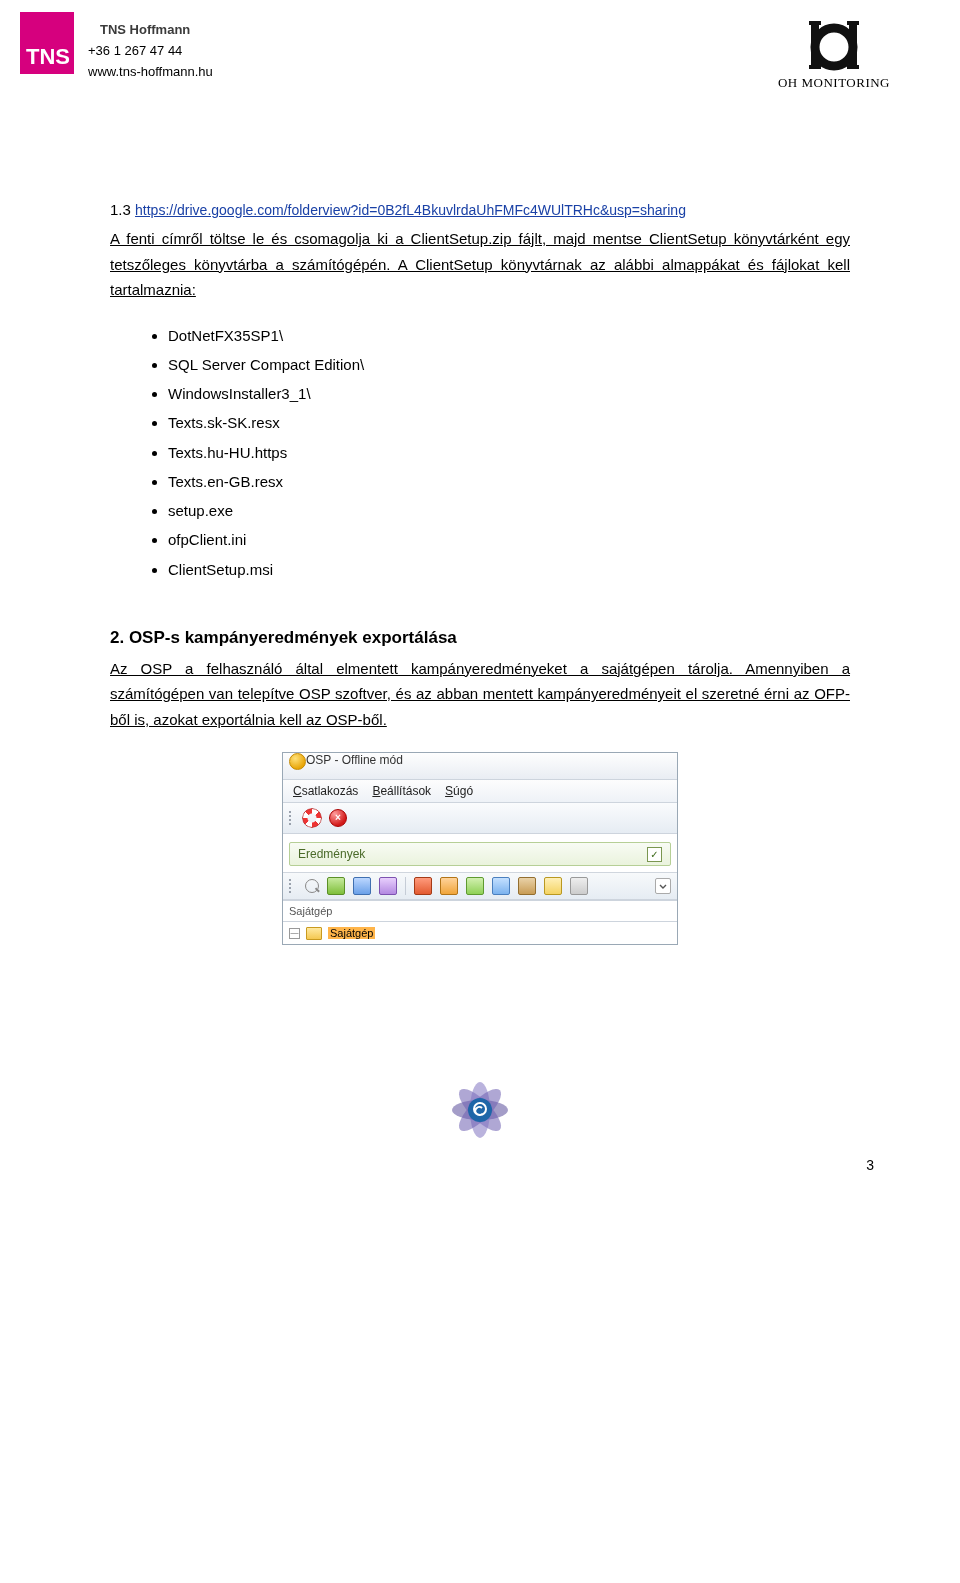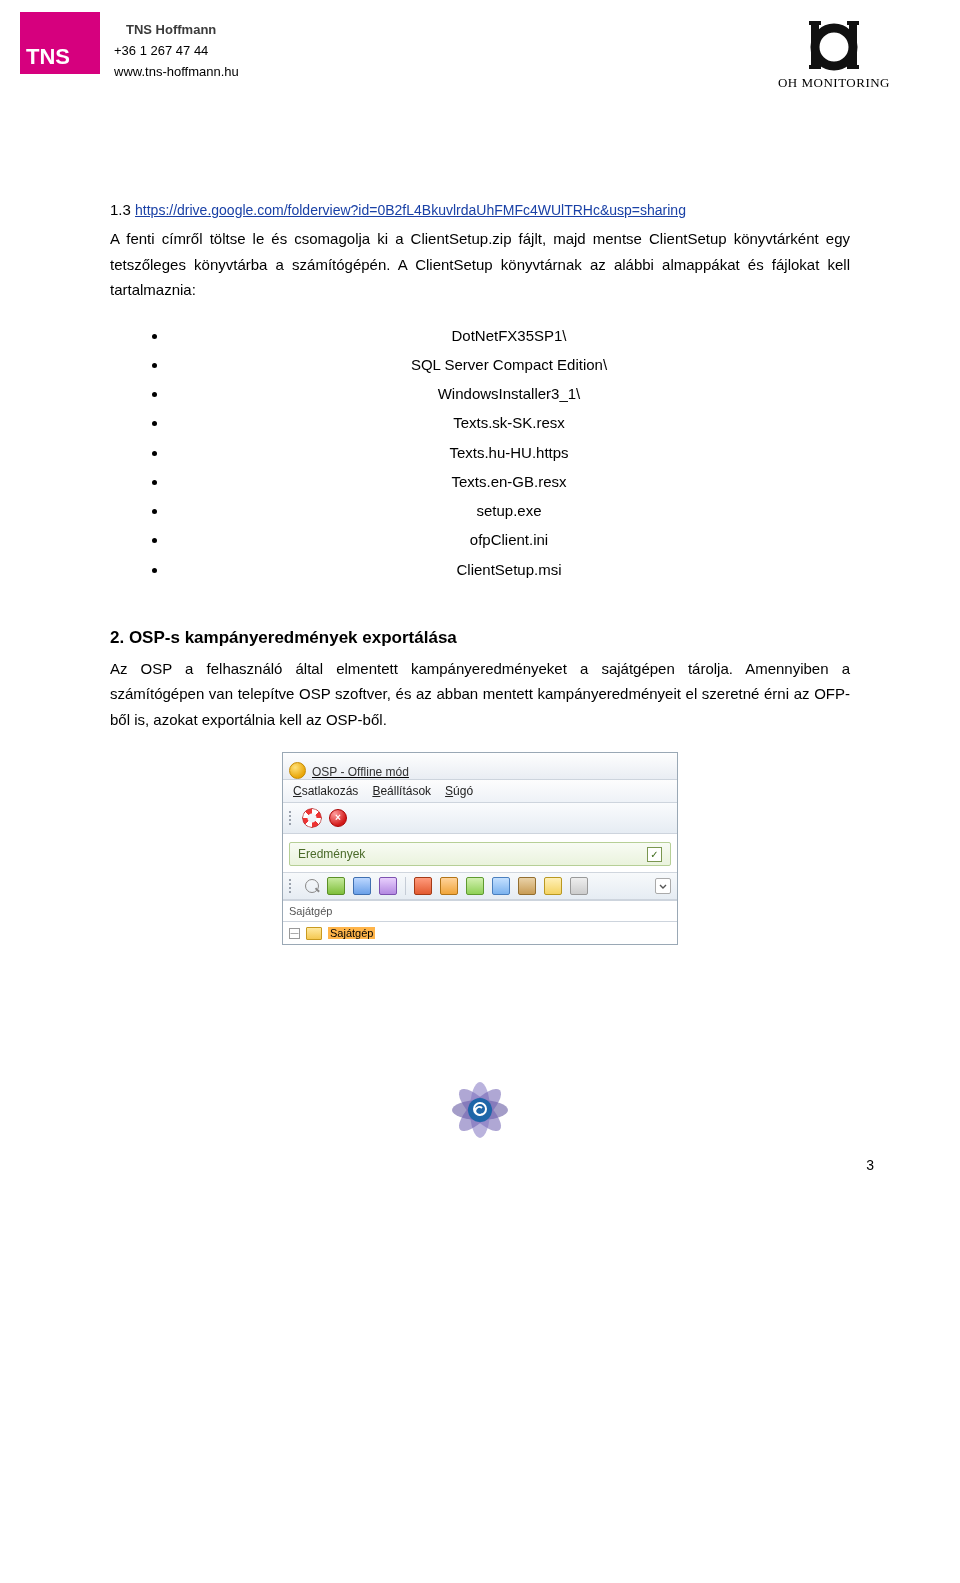--- a/index.html
+++ b/index.html
@@ -18,21 +18,21 @@
     display: flex;
     align-items: flex-start;
     justify-content: space-between;
   }
   .header-left {
     display: flex;
     align-items: flex-start;
     gap: 14px;
   }
   .tns-logo {
-    width: 80px;
+    width: 54px;
     height: 62px;
     background: #d6007e;
     color: #fff;
     font-family: Verdana, Arial, sans-serif;
     font-weight: bold;
     font-size: 22px;
     display: flex;
     align-items: flex-end;
     padding: 4px 6px;
     box-sizing: border-box;
@@ -77,48 +77,46 @@
     color: #1a41a6;
     text-decoration: underline;
     font-size: 14px;
     text-align: center;
   }
   p.para {
     text-align: justify;
     line-height: 1.7;
     margin: 8px 0 18px 0;
     font-size: 15px;
+    text-decoration: underline;
   }
   ul.filelist {
     list-style: disc;
     padding-left: 58px;
     margin: 14px 0 44px 0;
-    text-align: center;
   }
   ul.filelist li {
     line-height: 1.95;
     font-size: 15px;
   }
   .app-window {
     width: 394px;
     margin: 20px auto 0 auto;
     border: 1px solid #9aa8b5;
     font-family: Tahoma, sans-serif;
     font-size: 12px;
     background: #fff;
   }
   .titlebar {
     background: linear-gradient(#fefefe, #e9edf3);
     border-bottom: 1px solid #cdd4dd;
     height: 26px;
     display: flex;
-    align-items: flex-end;
+    align-items: flex-start;
     padding: 0 6px;
-    gap: 6px;
-    text-decoration: underline;
   }
   .title-icon {
     width: 15px; height: 15px; border-radius: 50%;
     background: radial-gradient(circle at 35% 30%, #ffe17a, #e9a70a 70%);
     border: 1px solid #c58900;
   }
   .title-text { font-size: 12px; color: #333; }
   .menubar {
     background: linear-gradient(#fdfdfd,#eef2f7);
     border-bottom: 1px solid #cdd4dd;

